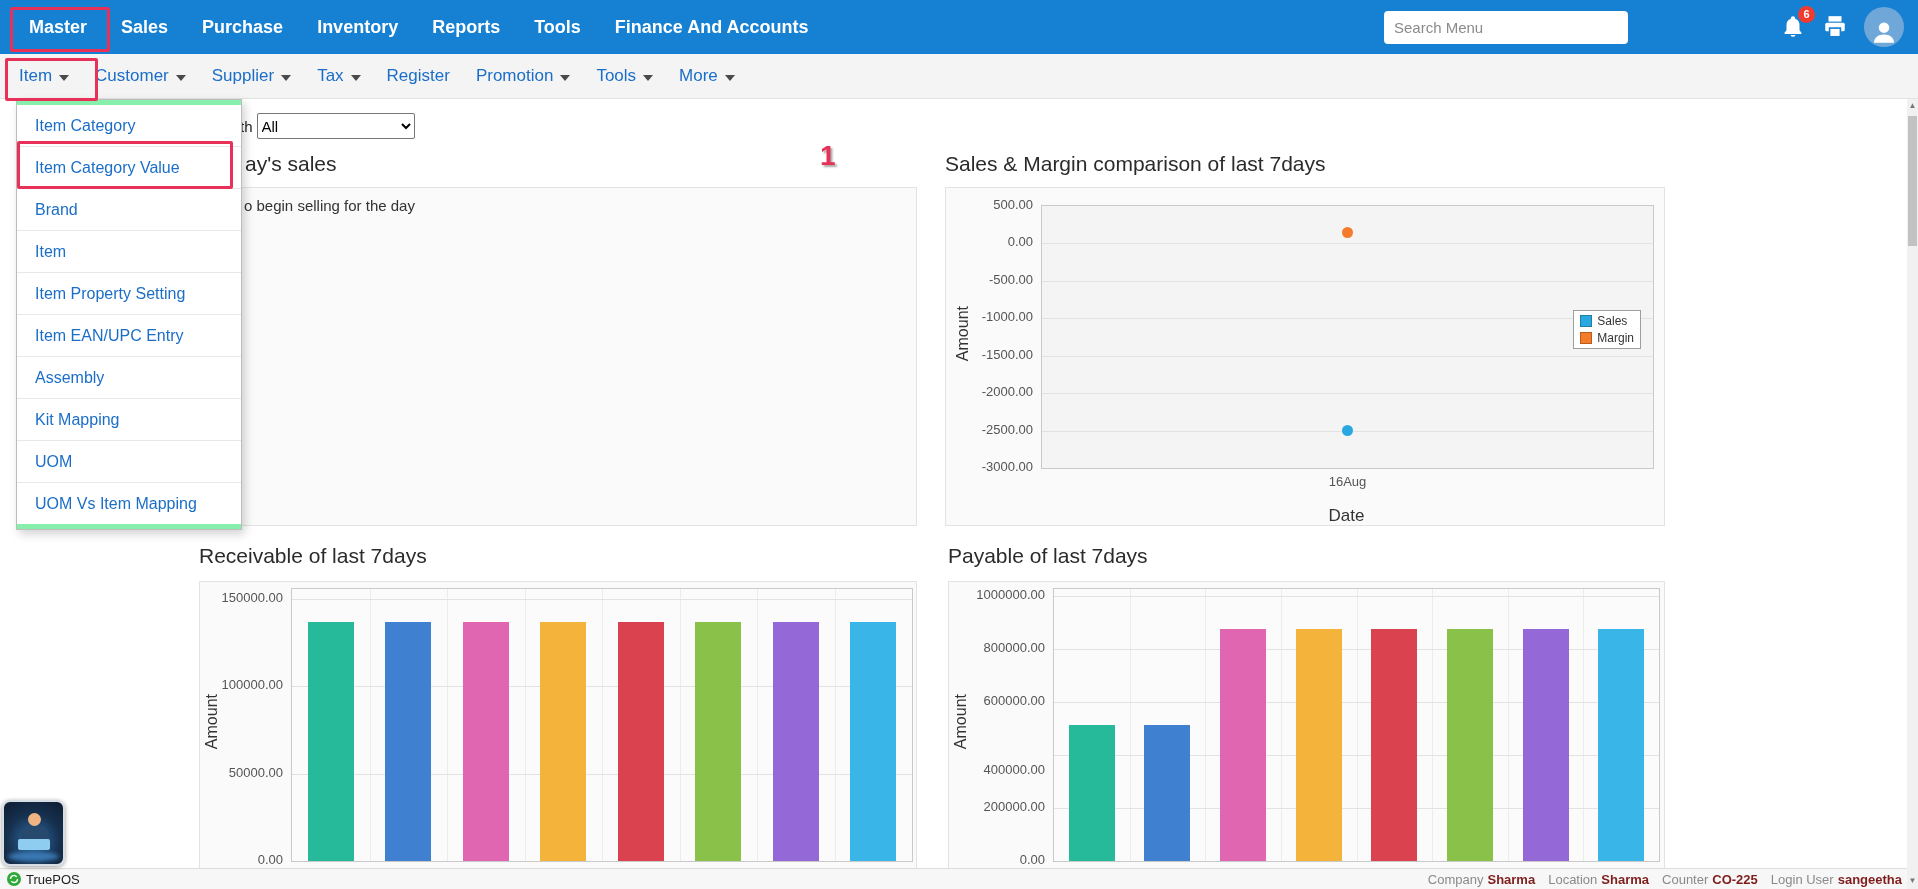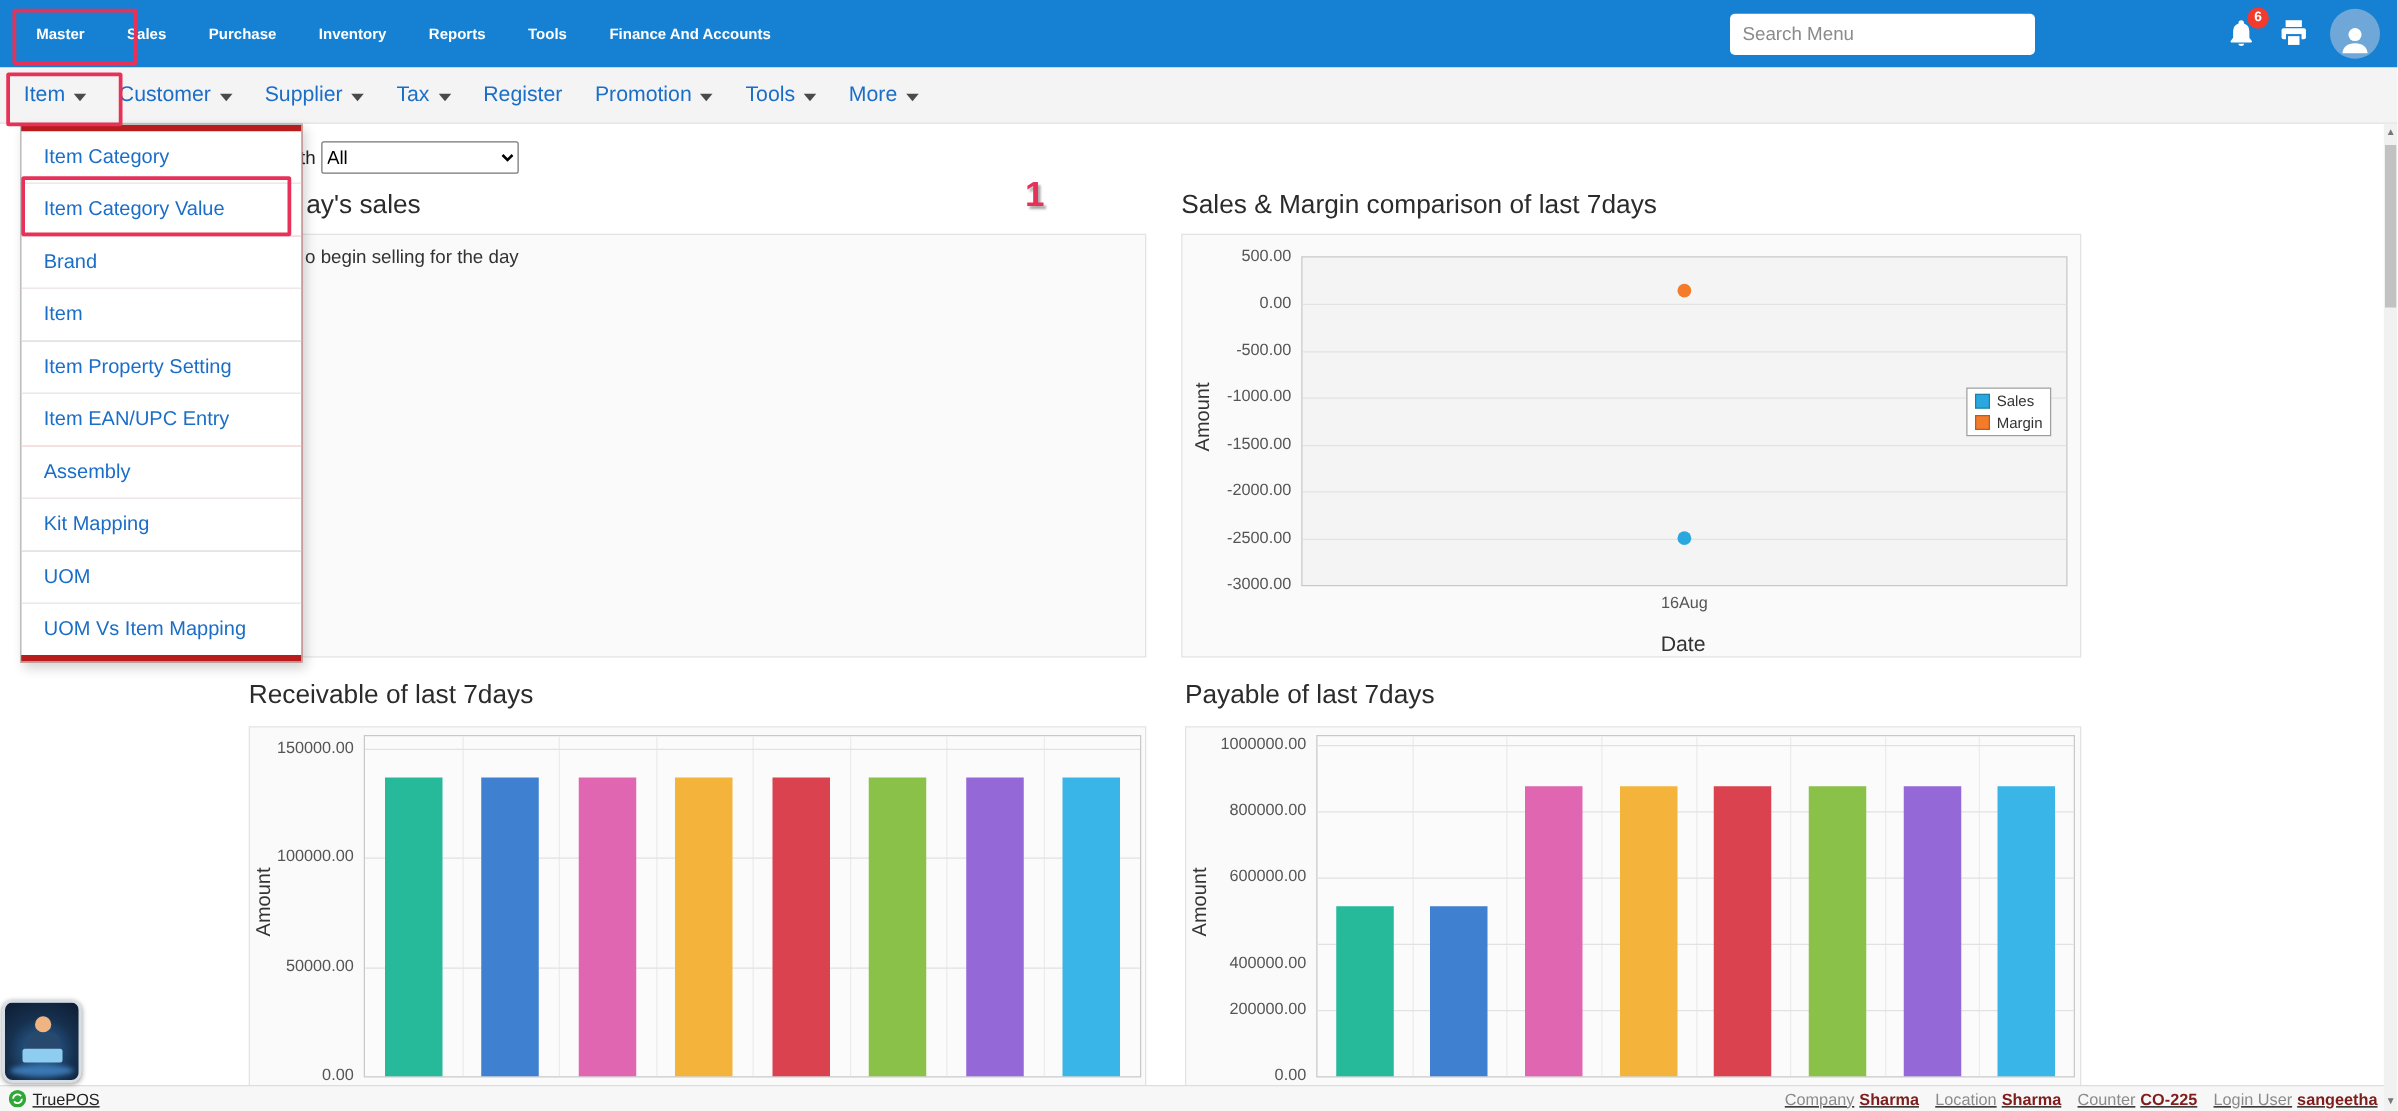--- a/index.html
+++ b/index.html
@@ -3,33 +3,33 @@
 <meta charset="utf-8">
 <style>
   html,body{margin:0;padding:0;}
   body{
     width:1918px;height:889px;position:relative;overflow:hidden;background:#fff;
     font-family:"Liberation Sans",sans-serif;
   }
   
   .topnav{position:absolute;left:0;top:0;width:100%;height:54px;background:#1680d2;z-index:10;}
   .menu{display:flex;height:100%;margin-left:12px;}
-  .menu-item{color:#fff;font-weight:700;font-size:12px;padding:0 17px;line-height:54px;cursor:pointer;white-space:nowrap;}
+  .menu-item{color:#fff;font-weight:700;font-size:18px;padding:0 17px;line-height:54px;cursor:pointer;white-space:nowrap;}
   .topnav-right{position:absolute;right:14px;top:0;height:54px;display:flex;align-items:center;}
   .search{width:224px;height:33px;border:none;border-radius:4px;padding:0 10px;font-size:15px;margin-right:152px;color:#333;font-family:inherit;outline:none;}
   .search::placeholder{color:#8b8b8b;}
   .iconbtn{position:relative;width:26px;height:26px;margin-right:16px;cursor:pointer;}
   .badge{position:absolute;top:-8px;right:-9px;min-width:11px;height:17px;padding:0 3px;background:#f23b2e;color:#fff;border-radius:9px;font-size:11px;font-weight:700;line-height:17px;text-align:center;}
   .avatar{width:40px;height:40px;border-radius:50%;background:#6fa8d8;display:flex;align-items:flex-end;justify-content:center;overflow:hidden;cursor:pointer;}
   
   .subnav{position:absolute;left:0;top:54px;width:100%;height:45px;background:#f4f4f4;border-bottom:1px solid #e2e2e2;display:flex;align-items:center;z-index:10;box-sizing:border-box;padding-left:6px;}
   .subnav-item{display:flex;align-items:center;gap:7px;padding:0 13px;font-size:17px;color:#1b6ec8;cursor:pointer;height:100%;white-space:nowrap;}
   .caret{width:0;height:0;border-left:5px solid transparent;border-right:5px solid transparent;border-top:6px solid #4a4a4a;margin-top:3px;}
   
-  .dropdown{position:absolute;left:16px;top:99px;width:224px;background:#b91c1c;border:1px solid #bdbdbd;box-shadow:3px 4px 9px rgba(0,0,0,.18);z-index:40;padding:5px 0;}
+  .dropdown{position:absolute;left:16px;top:99px;width:224px;background:#86efac;border:1px solid #bdbdbd;box-shadow:3px 4px 9px rgba(0,0,0,.18);z-index:40;padding:5px 0;}
   .dropdown-item{height:41px;line-height:41px;padding-left:18px;font-size:16px;color:#1b6ec8;border-bottom:1px solid #e8e8e8;cursor:pointer;background:#fff;}
   .dropdown-item:last-child{border-bottom:none;}
   
   .anno-box{position:absolute;border:3px solid #e73158;z-index:50;border-radius:2px;pointer-events:none;}
   .anno-master{left:10px;top:7px;width:94px;height:39px;}
   .anno-item{left:5px;top:58px;width:87px;height:37px;}
   .anno-icv{left:17px;top:141px;width:210px;height:42px;}
   .anno-step{position:absolute;left:820px;top:140px;font-size:28px;font-weight:700;color:#e73158;z-index:50;text-shadow:2px 2px 2px rgba(60,60,60,.45);}
   
   .filter-row{position:absolute;left:240px;top:113px;display:flex;align-items:center;gap:4px;font-size:15px;color:#222;z-index:5;}
@@ -59,21 +59,21 @@
   .dot{position:absolute;width:11px;height:11px;border-radius:50%;}
   .ylabel{position:absolute;writing-mode:vertical-rl;transform:rotate(180deg);font-size:16px;color:#333;}
   .yl-sm{left:8px;top:118px;}
   .yl-recv{left:3px;top:112px;}
   .yl-pay{left:3px;top:112px;}
   .xlabel-sm{position:absolute;left:95px;width:611px;top:318px;text-align:center;font-size:17px;color:#333;}
   .sm-legend{position:absolute;right:12px;top:104px;background:#fff;border:1px solid #9e9e9e;padding:3px 6px;display:flex;flex-direction:column;gap:3px;z-index:5;}
   .legend-row{display:flex;align-items:center;gap:5px;font-size:12px;color:#333;white-space:nowrap;}
   .swatch{width:12px;height:12px;border:1px solid rgba(0,0,0,.25);box-sizing:border-box;background:#ccc;}
   
-  .statusbar{position:absolute;left:0;bottom:0;width:100%;height:21px;background:#f7f7f7;border-top:1px solid #ddd;display:flex;align-items:center;justify-content:space-between;z-index:25;box-sizing:border-box;text-decoration:underline;}
+  .statusbar{position:absolute;left:0;bottom:0;width:100%;height:21px;background:#f7f7f7;border-top:1px solid #ddd;display:flex;align-items:center;justify-content:space-between;z-index:25;box-sizing:border-box;}
   .brand{display:flex;align-items:center;gap:5px;margin-left:7px;font-size:13px;color:#222;}
   .status-fields{display:flex;gap:13px;margin-right:16px;font-size:13px;align-items:center;}
   .sf{display:flex;gap:4px;align-items:center;white-space:nowrap;}
   .sf-label{color:#8a8a8a;}
   .sf-value{color:#7f1d1d;font-weight:700;}
   
   .chat-widget{position:absolute;left:2px;top:800px;width:59px;height:62px;border-radius:8px;border:2px solid #d7dde4;background:radial-gradient(circle at 50% 62%,#2e6da8 0%,#16304e 55%,#0d1c31 100%);overflow:hidden;z-index:30;cursor:pointer;box-shadow:0 1px 4px rgba(0,0,0,.4);}
   .cw-head{position:absolute;left:24px;top:11px;width:13px;height:13px;border-radius:50%;background:#f0b483;}
   .cw-body{position:absolute;left:17px;top:24px;width:27px;height:15px;border-radius:7px 7px 0 0;background:#27496e;}
   .cw-laptop{position:absolute;left:14px;top:37px;width:32px;height:11px;background:#8ecdf0;border-radius:2px;}

